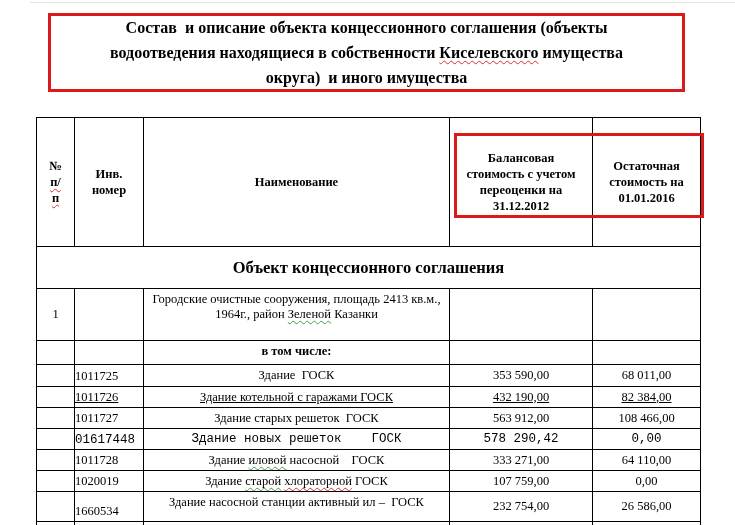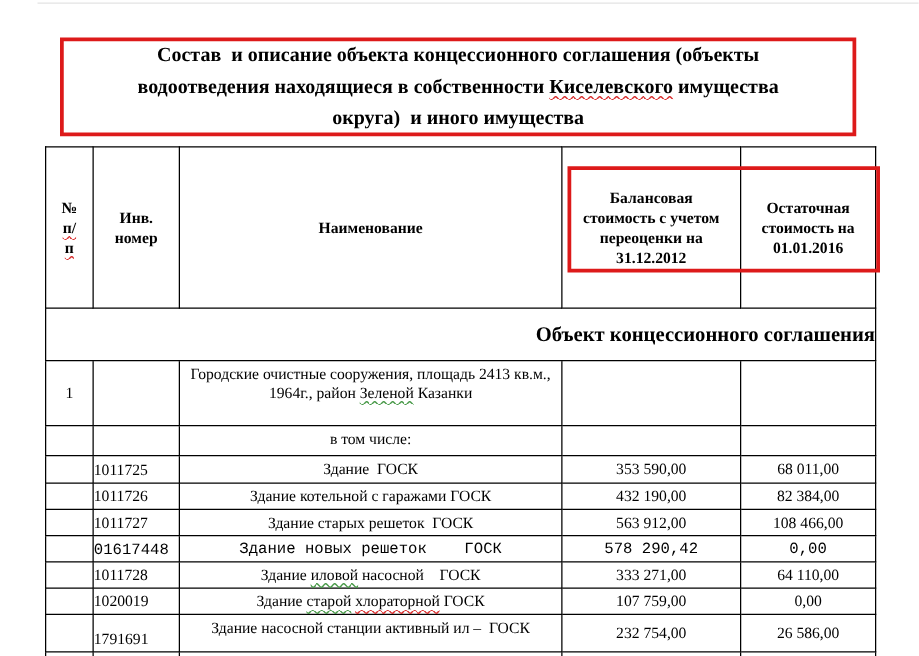--- a/index.html
+++ b/index.html
@@ -11,21 +11,21 @@
     font-family: "Liberation Serif", serif;
     color: #000;
   }
 
   .top-rule {
     position: absolute; left: 30px; top: 2px;
     width: 705px; height: 1px; background: #e3e3e3;
   }
 
   .title-box {
-    position: absolute; left: 48px; top: 30px;
+    position: absolute; left: 48px; top: 13px;
     width: 637px; height: 79px;
     box-sizing: border-box;
     border: 3px solid #dd1a1a;
     display: flex; align-items: center; justify-content: center;
     text-align: center;
   }
   .title-text {
     font-weight: bold;
     font-size: 16px;
     line-height: 25px;
@@ -48,27 +48,27 @@
     font-weight: bold;
     text-align: center;
     vertical-align: middle;
     line-height: 16px;
     padding: 2px 12px;
   }
   .section-row td {
     height: 41px;
     font-weight: bold;
     font-size: 16.5px;
-    text-align: right;
+    text-align: center;
     vertical-align: middle;
   }
   #rows tr:nth-child(1)  { height: 52px; }
-  #rows tr:nth-child(2)  { height: 24px; }
+  #rows tr:nth-child(2)  { height: 24px; font-weight: bold; }
   #rows tr:nth-child(3)  { height: 22px; }
-  #rows tr:nth-child(4)  { height: 18px; }
+  #rows tr:nth-child(4)  { height: 18px; text-decoration: underline; }
   #rows tr:nth-child(5)  { height: 20px; }
   #rows tr:nth-child(6)  { height: 18px; font-family: Liberation Mono, monospace; }
   #rows tr:nth-child(7)  { height: 19px; padding-left: 44px; }
   #rows tr:nth-child(8)  { height: 18px; }
   #rows tr:nth-child(9)  { height: 30px; }
   #rows tr:nth-child(10) { height: 44px; }
 
   td.c-num  { text-align: center; vertical-align: middle; }
   td.c-inv  { text-align: left;  vertical-align: bottom; padding: 0 6px 2px 0; margin-left: 32px; }
   td.c-name { text-align: center;   vertical-align: top; padding: 3px 6px 2px 6px;
@@ -179,21 +179,21 @@
       </tr>
       <tr>
         <td class="c-num"></td>
         <td class="c-inv">1020019</td>
         <td class="c-name"><span>Здание </span><span class="sq-green">старой</span><span> </span><span class="sq-red">хлораторной</span><span> ГОСК</span></td>
         <td class="c-val">107 759,00</td>
         <td class="c-val">0,00</td>
       </tr>
       <tr>
         <td class="c-num"></td>
-        <td class="c-inv">1791691</td>
+        <td class="c-inv">1660534</td>
         <td class="c-name"><span>Здание насосной станции активный ил –  ГОСК</span></td>
         <td class="c-val">232 754,00</td>
         <td class="c-val">26 586,00</td>
       </tr>
       <tr>
         <td class="c-num"></td>
         <td class="c-inv"></td>
         <td class="c-name"></td>
         <td class="c-val">155 956,00</td>
         <td class="c-val">29 995,00</td>

